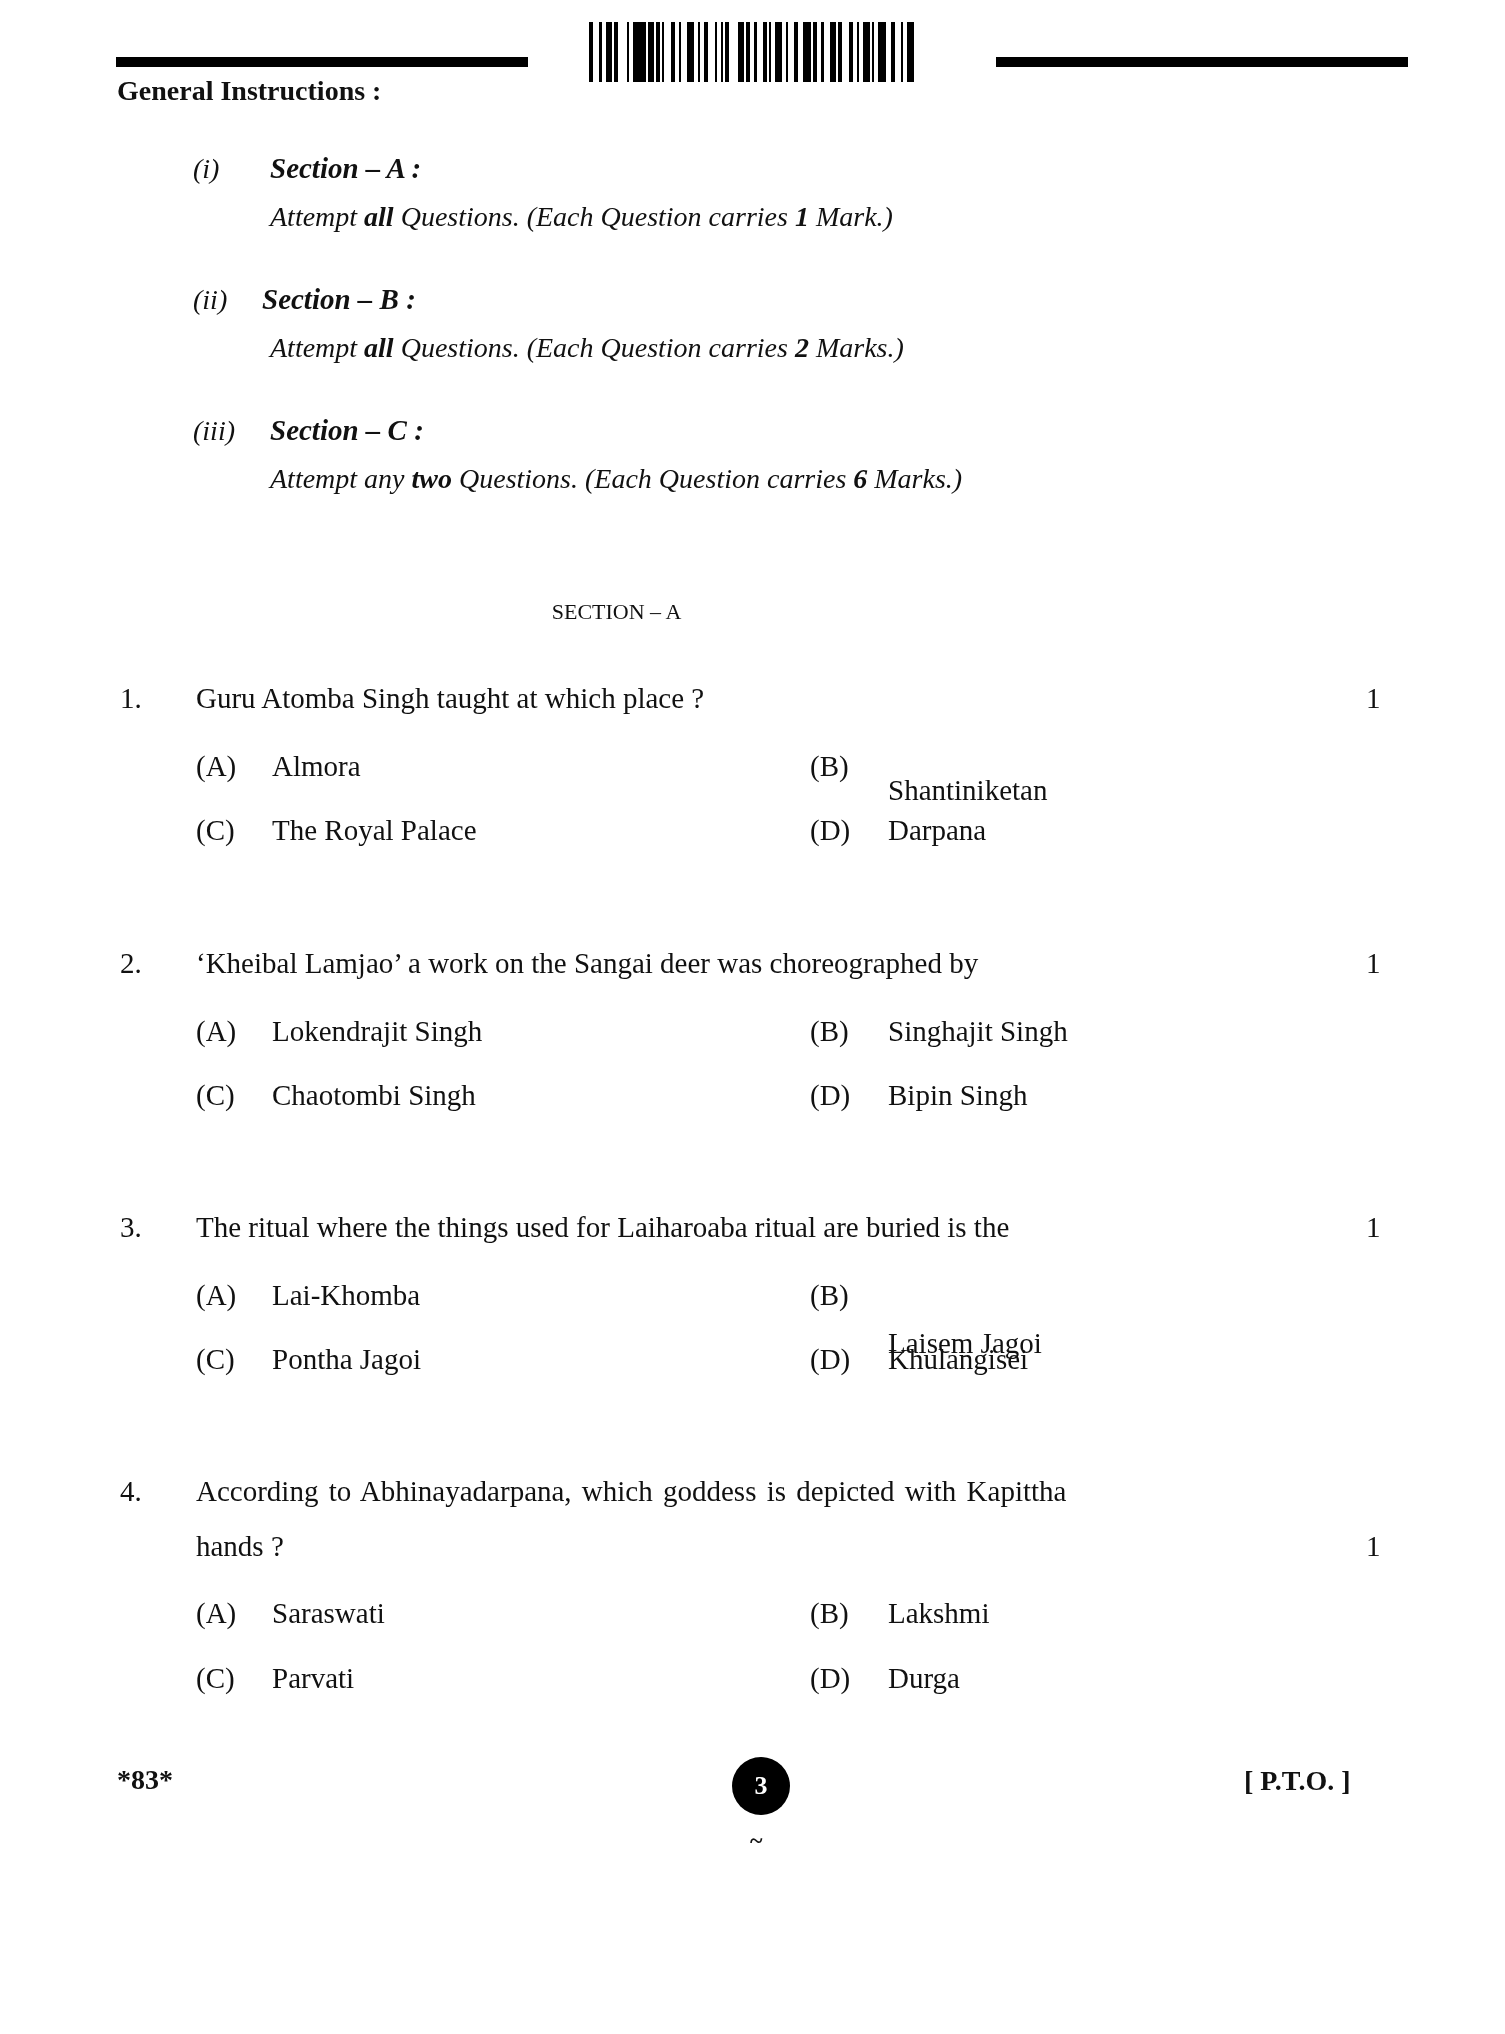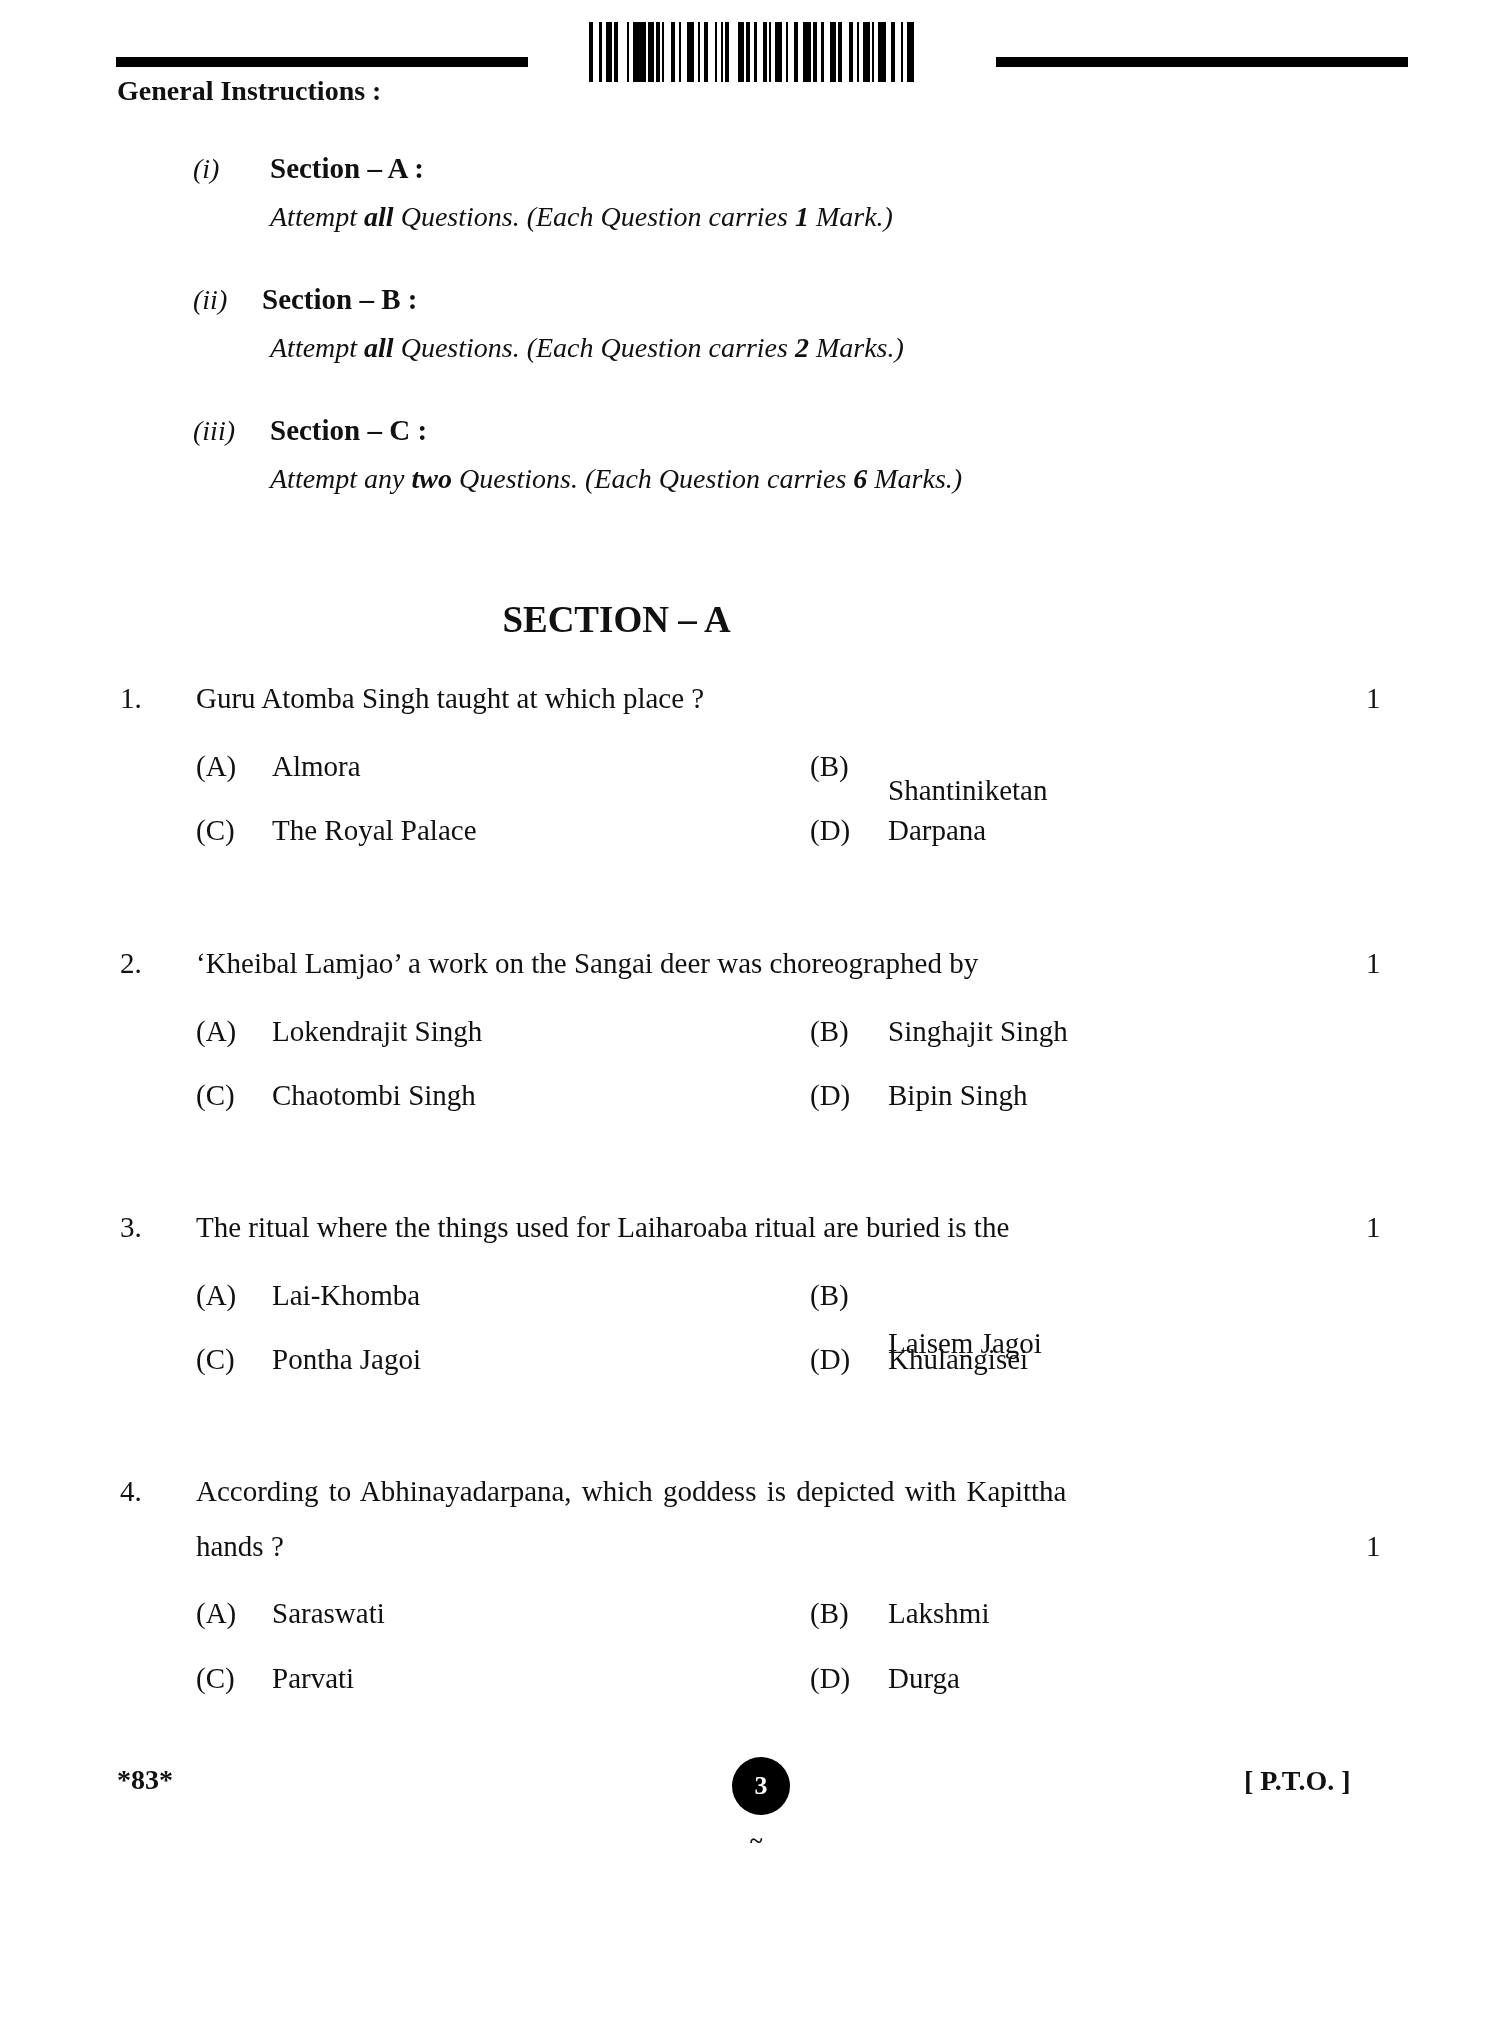--- a/index.html
+++ b/index.html
@@ -6,24 +6,24 @@
   body { width:1505px; height:2034px; position:relative; overflow:hidden;
          font-family:"Liberation Serif","DejaVu Serif",serif; color:#111111; }
   .abs { position:absolute; white-space:nowrap; line-height:1; }
   .rule { position:absolute; background:#000; height:10px; }
   .barcode { position:absolute; left:589px; top:22px; width:327px; height:60px; display:flex; align-items:stretch; }
   .barcode span { display:block; height:100%; background:#000; }
   .t28 { font-size:28px; }
   .bold { font-weight:bold;text-align:right; }
   .gi { left:117px; top:77px; font-size:28px; font-weight:bold; }
   .inst-num { font-style:italic; font-size:28px; }
-  .inst-title { font-weight:bold; font-size:29px; }
+  .inst-title { font-style:italic; font-weight:bold; font-size:29px; }
   .inst-body { font-style:italic; font-size:28px; }
   .inst-body b { font-weight:bold; }
-  .section-head { left:0; width:1233px; text-align:center; font-weight:bold; font-size:37px; top:601px; }
+  .section-head { left:0; width:1233px; text-align:center; font-weight:normal; font-size:22px; top:601px; }
   .qnum, .qtext, .opt-label, .opt-text, .marks { font-size:29px; }
   .page-circle { position:absolute; left:732px; top:1757px; width:58px; height:58px; border-radius:50%;
                  background:#000; color:#fff; font-weight:bold; font-size:26px; text-align:center; line-height:58px; }
   .tilde { left:750px; top:1828px; font-size:24px; font-weight:bold; }
 </style>
 </head>
 <body>
 
 <div class="rule" style="left:116px; top:57px; width:412px;"></div>
 <div class="barcode" id="barcode">

